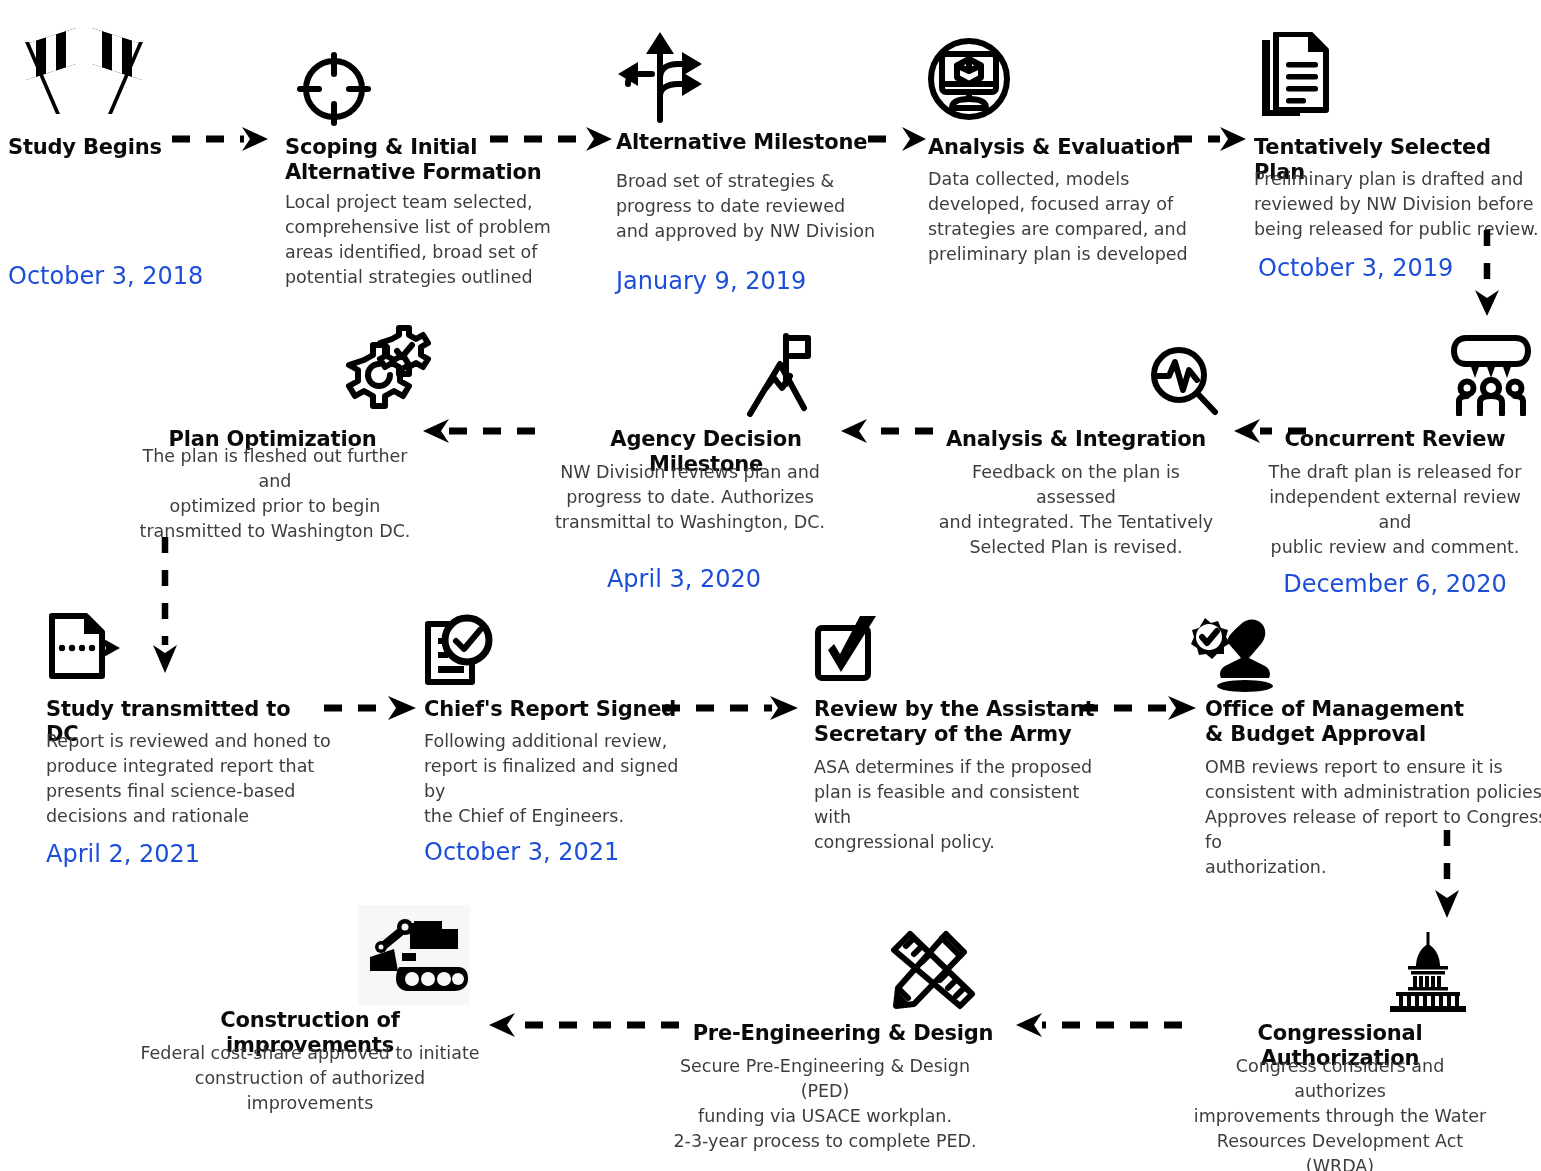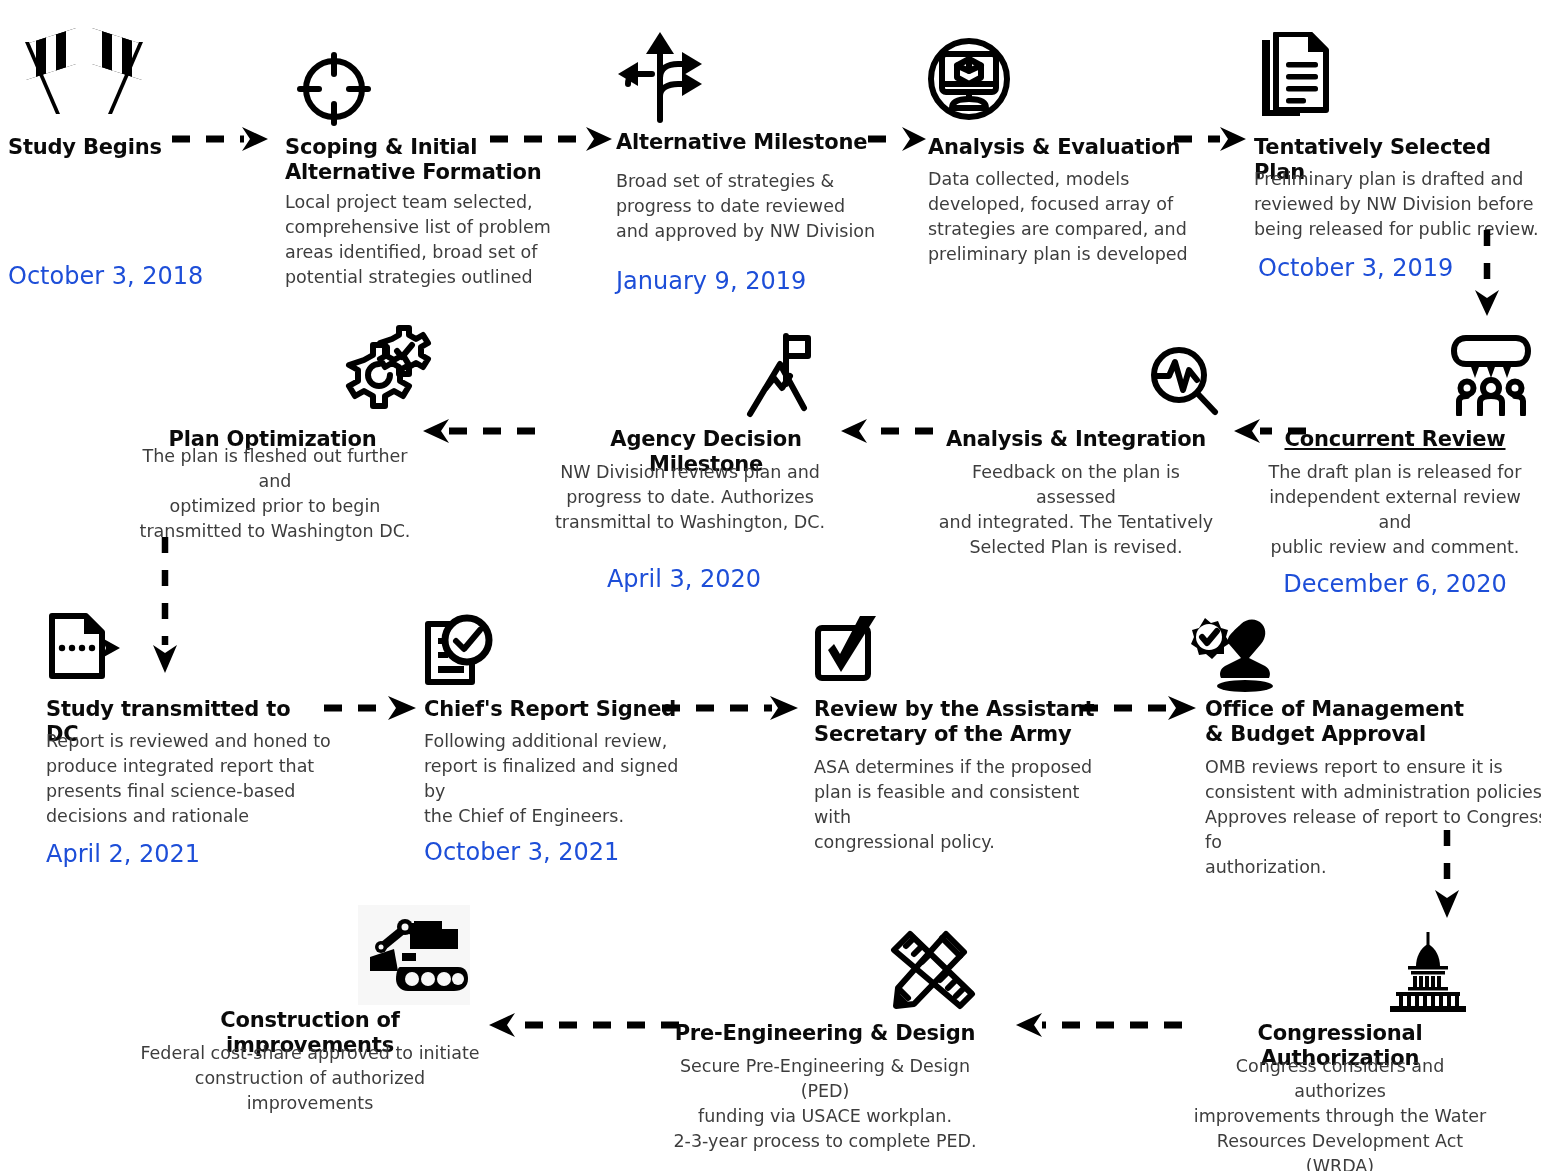--- a/index.html
+++ b/index.html
@@ -222,21 +222,21 @@
         <path class="icon-fill" d="M36 34 L46 34 L41 48 Z"></path>
         <path class="icon-fill" d="M52 34 L62 34 L57 48 Z"></path>
         <circle class="icon-stroke" cx="41" cy="58" r="8" stroke-width="5"></circle>
         <path class="icon-stroke" d="M30 84 L30 72 C30 68 34 66 41 66 C48 66 52 68 52 72 L52 84" stroke-width="5"></path>
         <circle class="icon-stroke" cx="17" cy="58" r="6.5" stroke-width="5"></circle>
         <path class="icon-stroke" d="M9 84 L9 71 C9 68 12 66 17 66" stroke-width="5"></path>
         <circle class="icon-stroke" cx="65" cy="58" r="6.5" stroke-width="5"></circle>
         <path class="icon-stroke" d="M73 84 L73 71 C73 68 70 66 65 66" stroke-width="5"></path>
       </svg>
     </div>
-    <div class="title align-right" style="position:absolute; left:0px; top:97px; width:290px;text-decoration:underline;">Concurrent Review</div>
+    <div class="title align-right" style="position:absolute; left:0px; top:97px; width:290px;">Concurrent Review</div>
     <div class="desc align-right" style="position:absolute; left:0px; top:128px; width:290px;">The draft plan is released for
 independent external review and
 public review and comment.</div>
     <div class="date align-right" style="left:0px; top:240px; width:290px;">December 6, 2020</div>
   </div>
 
   <svg class="arrow" style="left:1228px; top:418px;" width="80" height="26">
     <line class="dash" x1="78" y1="13" x2="32" y2="13"></line>
     <path class="icon-fill" d="M32 1 L6 13 L32 25 L24 13 Z"></path>
   </svg>
@@ -457,21 +457,21 @@
         <g class="icon-stroke" stroke-width="3">
           <line x1="26" y1="24" x2="32" y2="18"></line>
           <line x1="34" y1="32" x2="40" y2="26"></line>
           <line x1="42" y1="40" x2="48" y2="34"></line>
           <line x1="60" y1="58" x2="66" y2="52"></line>
           <line x1="68" y1="66" x2="74" y2="60"></line>
           <line x1="76" y1="74" x2="82" y2="68"></line>
         </g>
       </svg>
     </div>
-    <div class="title align-right" style="position:absolute; left:0px; top:91px; width:340px;">Pre-Engineering &amp; Design</div>
+    <div class="title align-right" style="position:absolute; left:18px; top:91px; width:340px;">Pre-Engineering &amp; Design</div>
     <div class="desc align-right" style="position:absolute; left:0px; top:122px; width:340px;">Secure Pre-Engineering &amp; Design (PED)
 funding via USACE workplan.
 2-3-year process to complete PED.</div>
   </div>
 
   <svg class="arrow" style="left:483px; top:1012px;" width="200" height="26">
     <line class="dash" x1="196" y1="13" x2="32" y2="13"></line>
     <path class="icon-fill" d="M32 1 L6 13 L32 25 L24 13 Z"></path>
   </svg>
 

